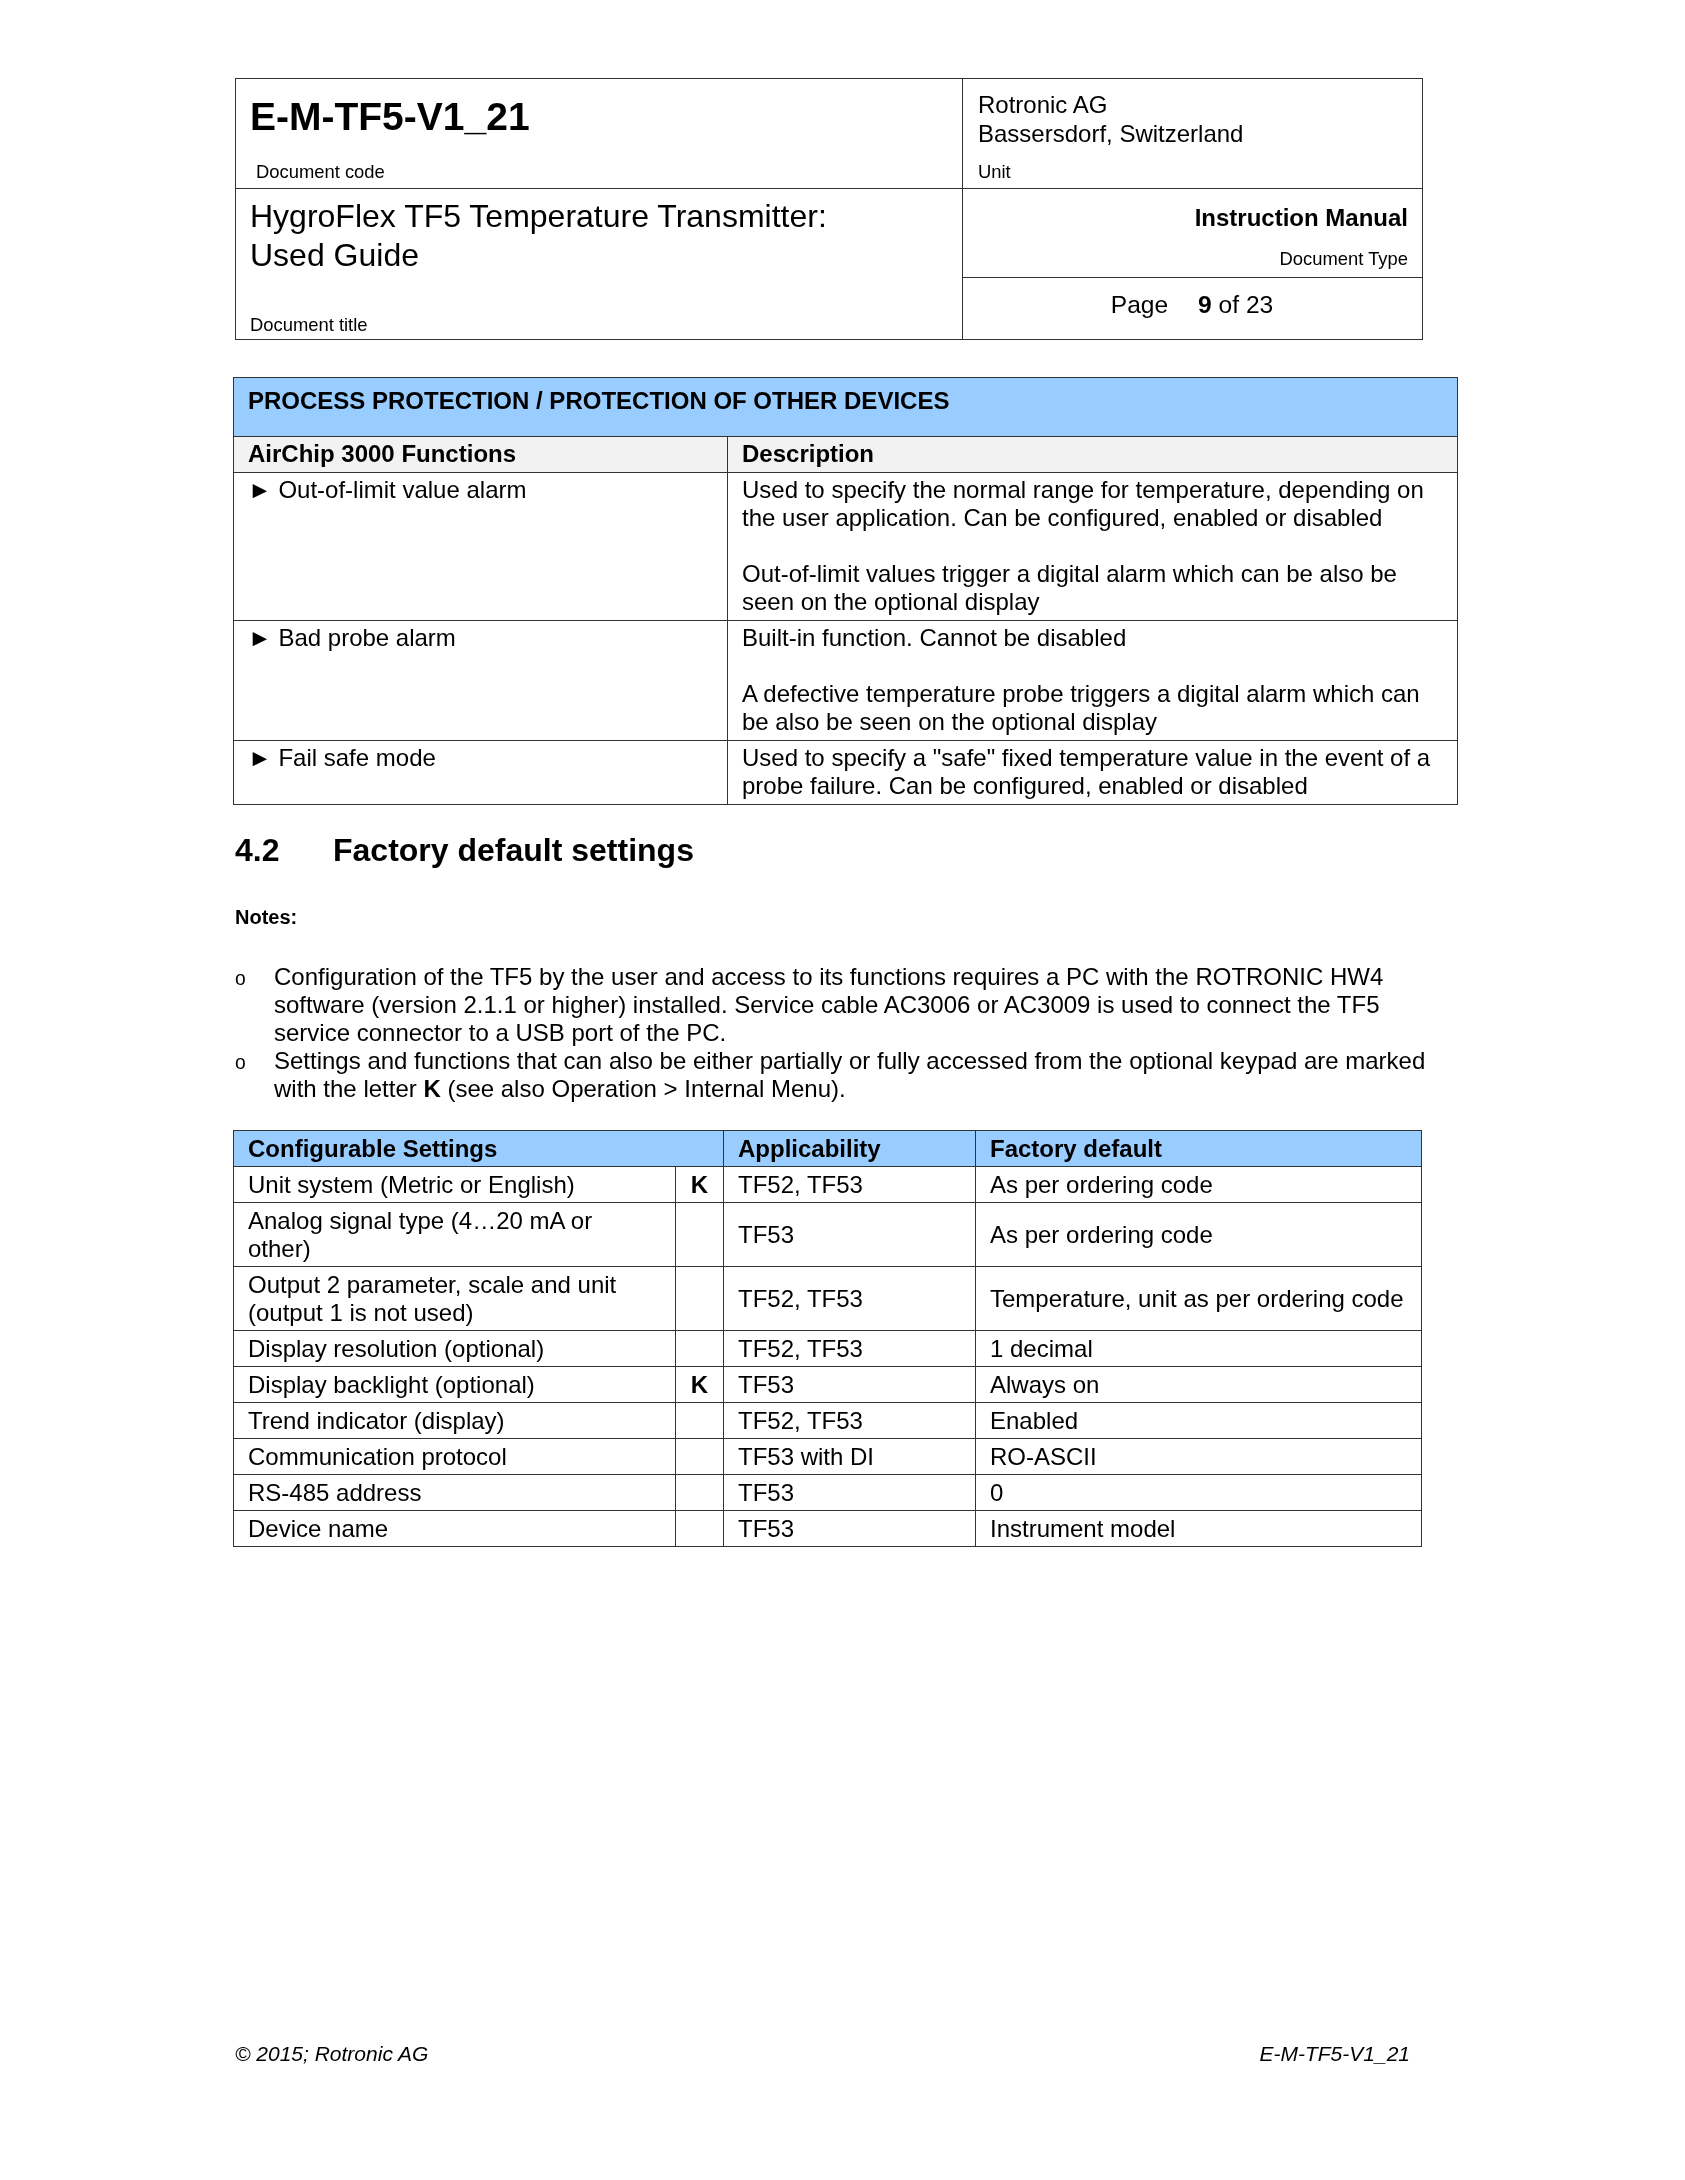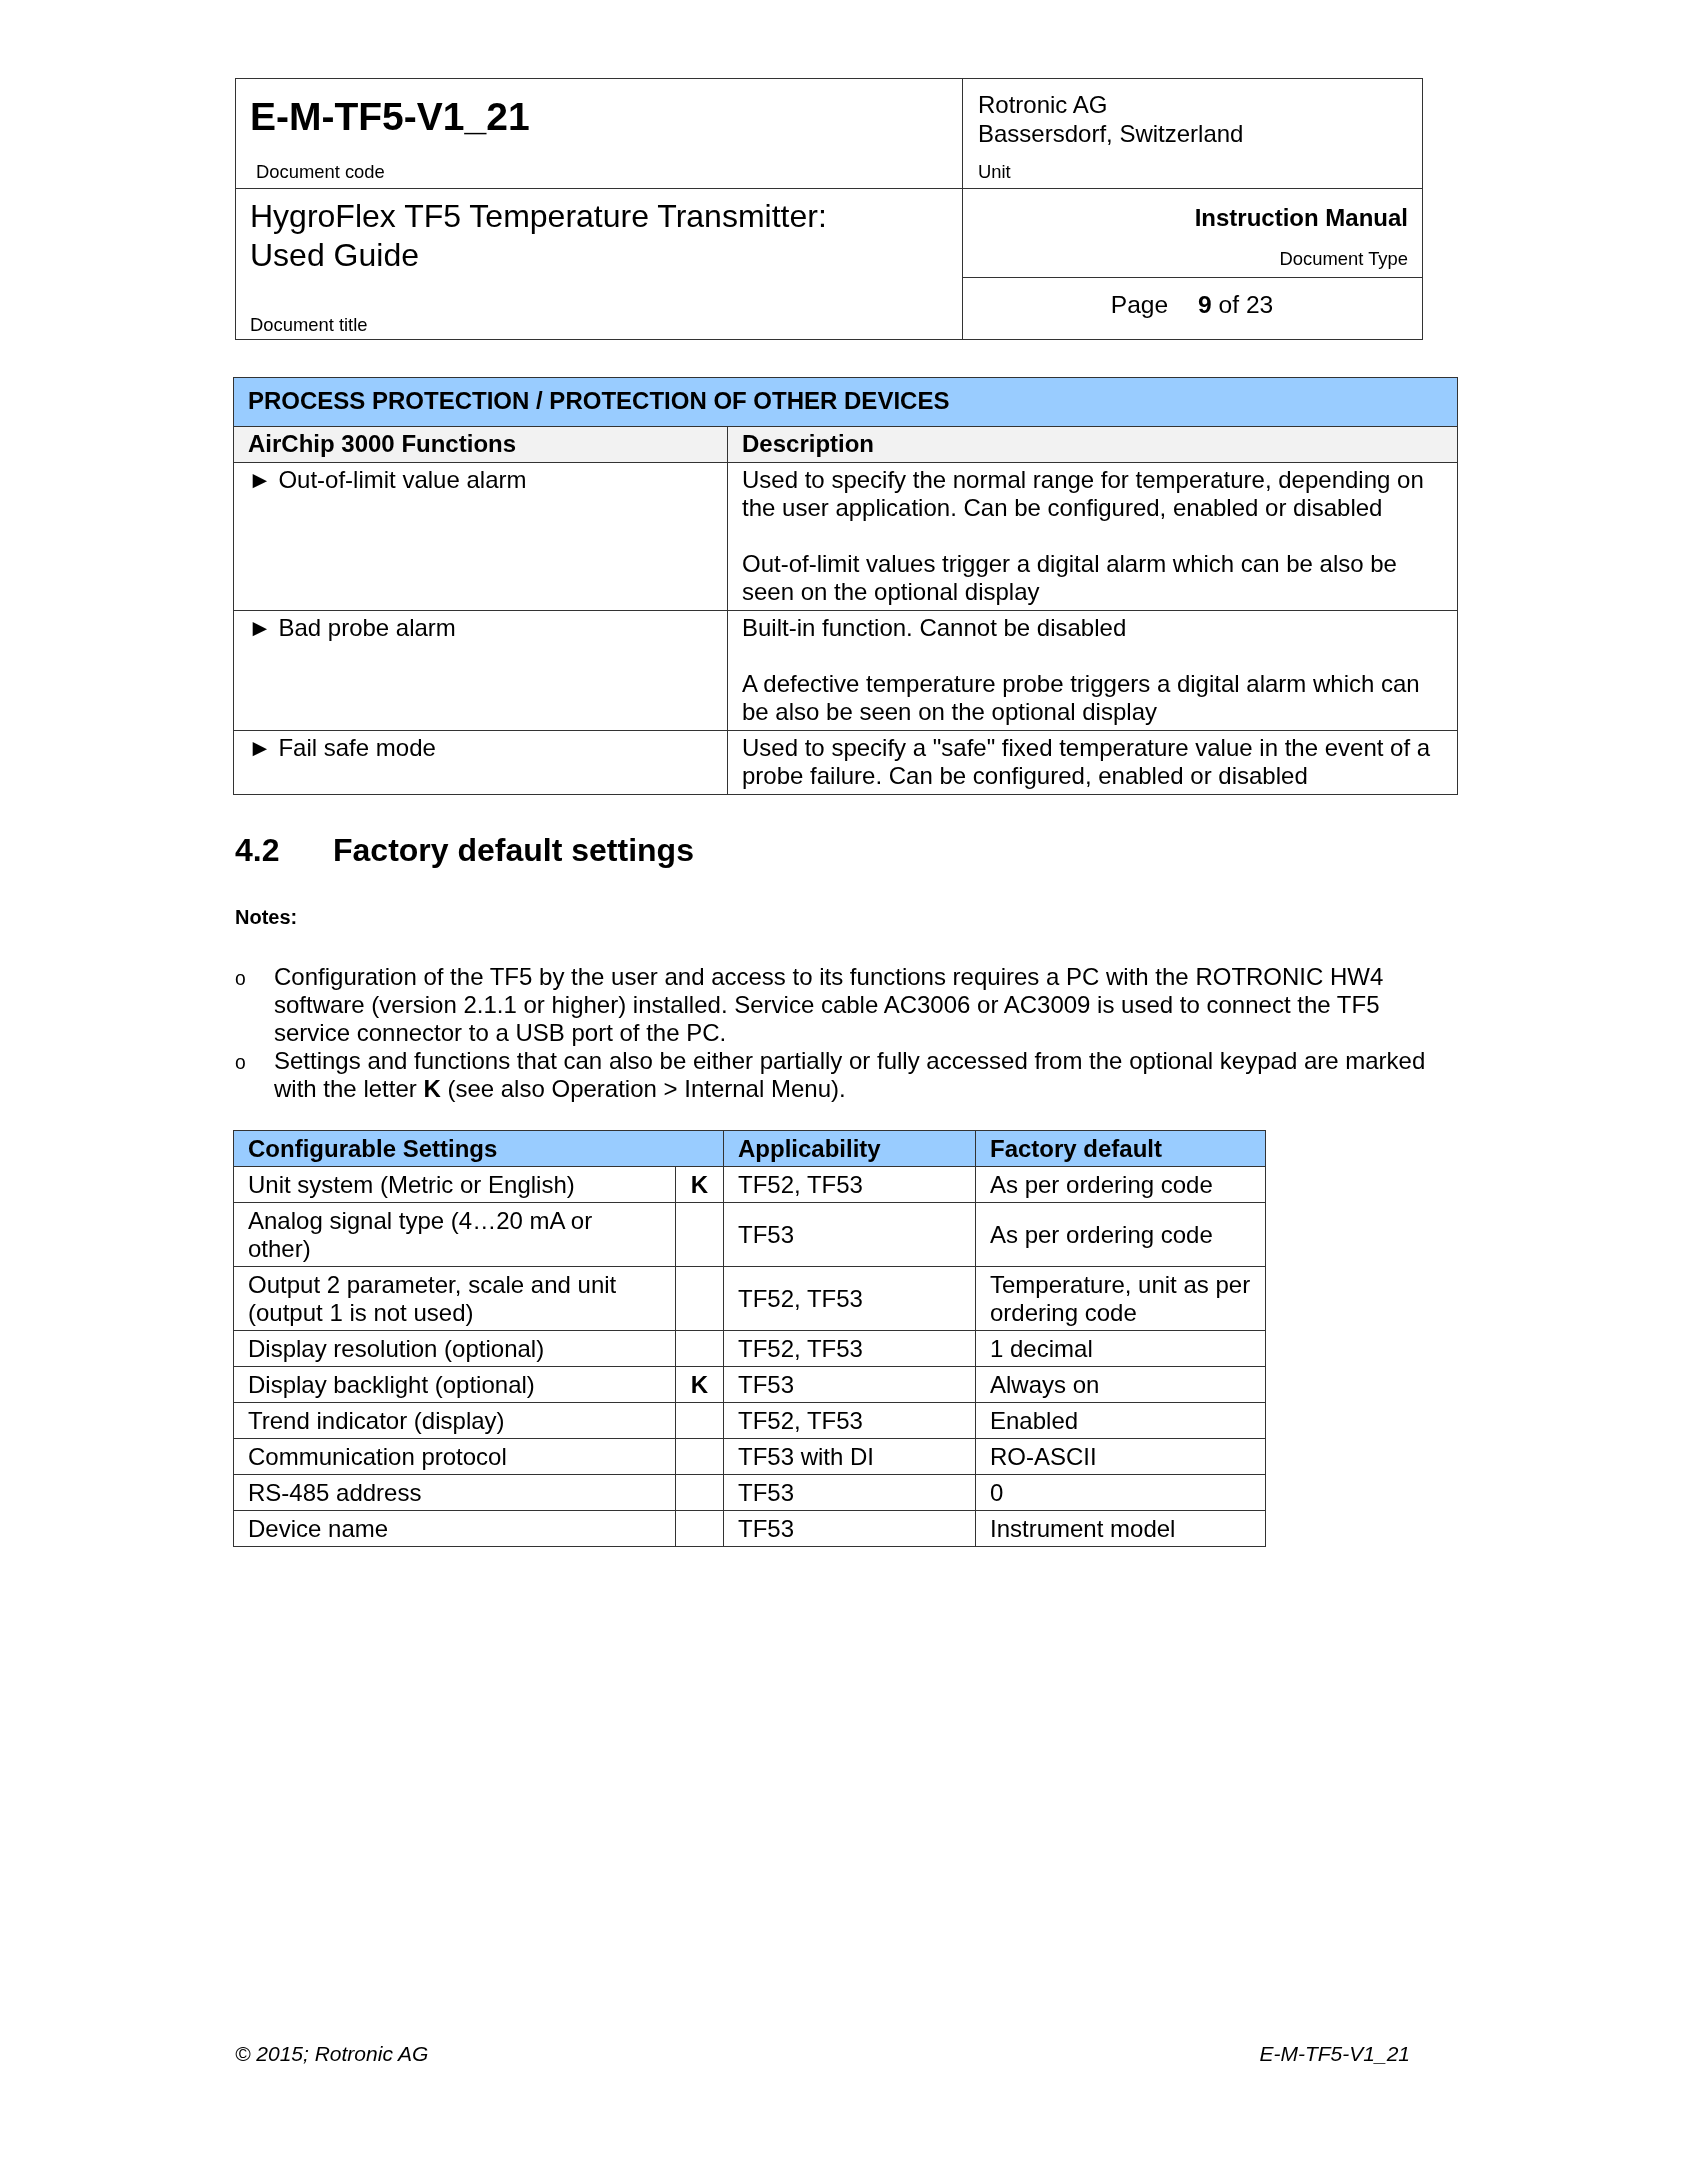--- a/index.html
+++ b/index.html
@@ -59,21 +59,21 @@
   <div class="page-info">
     <span>Page</span>
     <b>9</b>
     <span>of 23</span>
   </div>
 </div>
 
 <table style="left:233px; top:377px; width:1225px;">
   <tbody>
       <tr>
-    <td colspan="2" class="blue" style="padding-top:8.8px; padding-bottom:11px;">PROCESS PROTECTION / PROTECTION OF OTHER DEVICES</td>
+    <td colspan="2" class="blue" style="padding-top:8.8px; padding-bottom:21px;">PROCESS PROTECTION / PROTECTION OF OTHER DEVICES</td>
   </tr>
   <tr>
     <td class="grey" style="width:465px;">AirChip 3000 Functions</td>
     <td class="grey">Description</td>
   </tr>
   <tr>
     <td>► Out-of-limit value alarm</td>
     <td>
       <p class="desc-p">Used to specify the normal range for temperature, depending on the user application. Can be configured, enabled or disabled</p>
       <div class="desc-gap"></div>
@@ -106,21 +106,21 @@
   <div class="bullet">
     <span class="mark">o</span>
     <span>Configuration of the TF5 by the user and access to its functions requires a PC with the ROTRONIC HW4 software (version 2.1.1 or higher) installed. Service cable AC3006 or AC3009 is used to connect the TF5 service connector to a USB port of the PC.</span>
   </div>
   <div class="bullet">
     <span class="mark">o</span>
     <span>Settings and functions that can also be either partially or fully accessed from the optional keypad are marked with the letter </span><b>K</b><span> (see also Operation &gt; Internal Menu).</span>
   </div>
 </div>
 
-<table class="vmid" style="left:233px; top:1130px; width:1033px;">
+<table class="vmid" style="left:233px; top:1130px; width:1189px;">
   <tbody>
       <tr>
     <td colspan="2" class="blue" style="vertical-align:middle;">Configurable Settings</td>
     <td class="blue" style="width:223px;">Applicability</td>
     <td class="blue">Factory default</td>
   </tr>
   <tr>
     <td style="width:413px;">Unit system (Metric or English)</td>
     <td class="k" style="width:47px;">K</td>
     <td>TF52, TF53</td>

